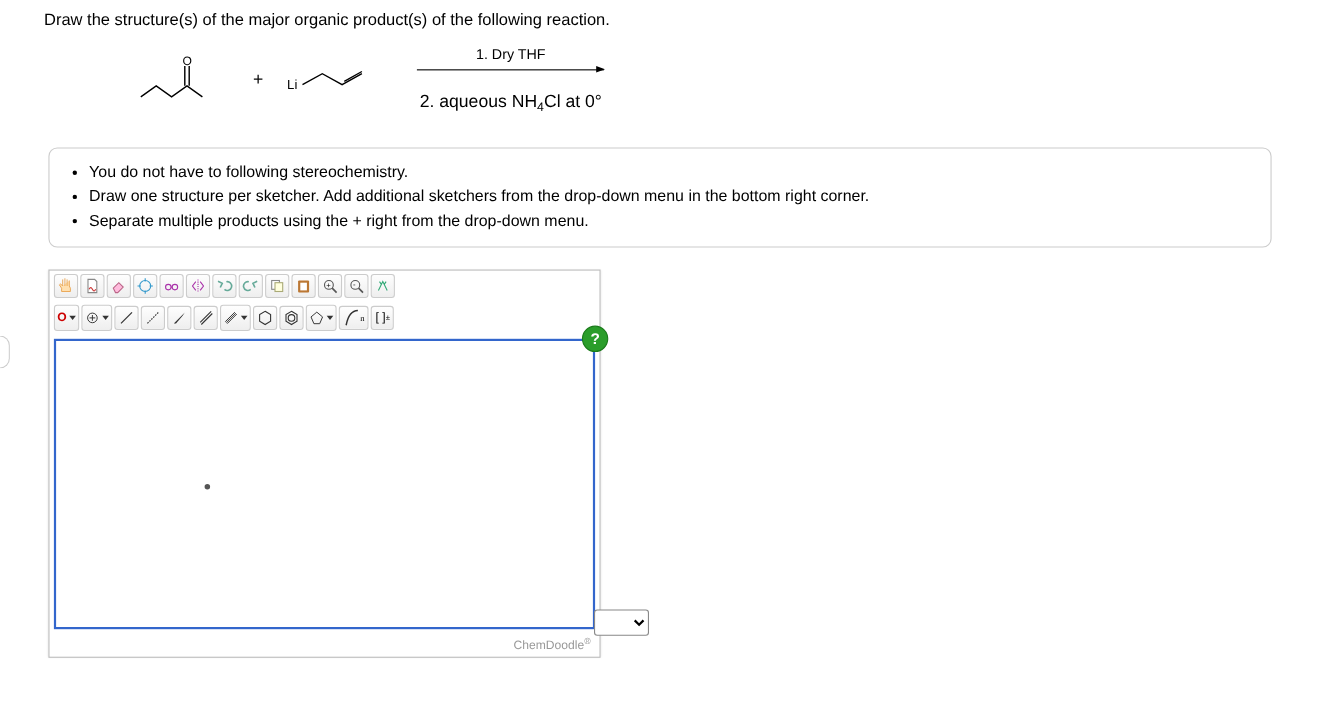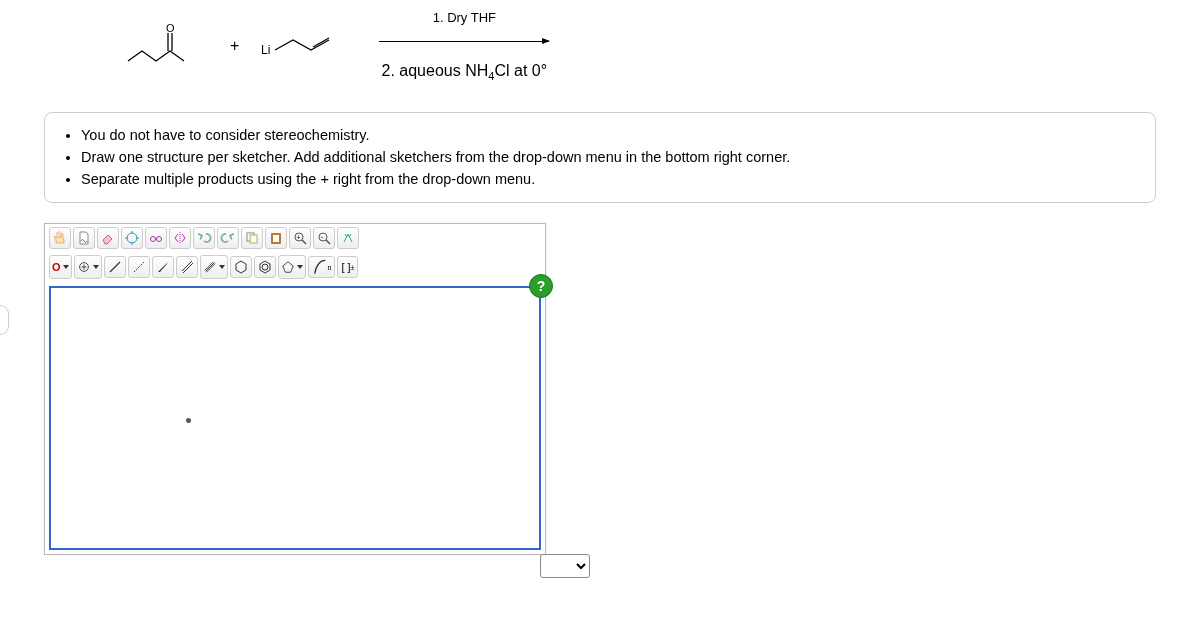--- a/index.html
+++ b/index.html
@@ -33,21 +33,21 @@
   font-size: 16px;
 }
 .conditions-block {
   display: flex;
   flex-direction: column;
   align-items: center;
   position: relative;
 }
 .cond-top {
   font-size: 13px;
-  margin-bottom: 16px;
+  margin-bottom: 6px;
 }
 .cond-line {
   width: 170px;
   height: 1px;
   background: #000;
   position: relative;
 }
 .cond-line::after {
   content: "";
   position: absolute;
@@ -182,20 +182,21 @@
   background: #fff;
 }
 sub { font-size: 0.7em; }
 </style>
 </head>
 <body>
 
 <div class="left-nub"></div>
 
 <div class="container">
+  <div class="question-text">Draw the structure(s) of the major organic product(s) of the following reaction.</div>
 
   <div class="reaction-row">
     <svg class="reactant-svg" width="90" height="50">
       <path d="M 8 40 L 22 30 L 36 40 L 50 30 L 64 40" stroke="#000" fill="none" stroke-width="1.3"></path>
       <line x1="48" y1="30" x2="48" y2="12" stroke="#000" stroke-width="1.3"></line>
       <line x1="52" y1="30" x2="52" y2="12" stroke="#000" stroke-width="1.3"></line>
       <text x="46" y="11" font-size="11" font-family="Arial">O</text>
     </svg>
 
     <span class="plus">+</span>
@@ -210,21 +211,21 @@
       <div class="cond-top">1. Dry THF</div>
       <div class="cond-line"></div>
       <div class="cond-bot">
         <span>2. aqueous NH</span><sub>4</sub><span>Cl at 0°</span>
       </div>
     </div>
   </div>
 
   <div class="instructions-box">
     <ul>
-      <li>You do not have to consider stereochemistry.</li>
+      <li>You do not have to following stereochemistry.</li>
       <li>Draw one structure per sketcher. Add additional sketchers from the drop-down menu in the bottom right corner.</li>
       <li>Separate multiple products using the + right from the drop-down menu.</li>
     </ul>
   </div>
 
   <div class="sketcher">
     <div class="toolbar-row">
       <button class="tool-btn">
           <svg viewBox="0 0 16 16">
             <path d="M5 2v6M7 1v7M9 2v6M11 3v5l1 2v3H4v-3l-2-3 1-1 2 2" stroke="#e8a04a" fill="#ffe0b0" stroke-width="0.8"></path>
@@ -372,16 +373,19 @@
         <span>[ ]</span>
           <sup style="font-size:7px">±</sup>
       </button>
     </div>
 
     <div class="canvas-area">
       <div class="canvas-dot"></div>
       <div class="help-circ">?</div>
     </div>
 
+    <div class="chemdoodle-label">
+      <span>ChemDoodle</span><sup>®</sup>
+    </div>
   </div>
 </div>
 
 <select class="bottom-select"></select>
 
 </body></html>

